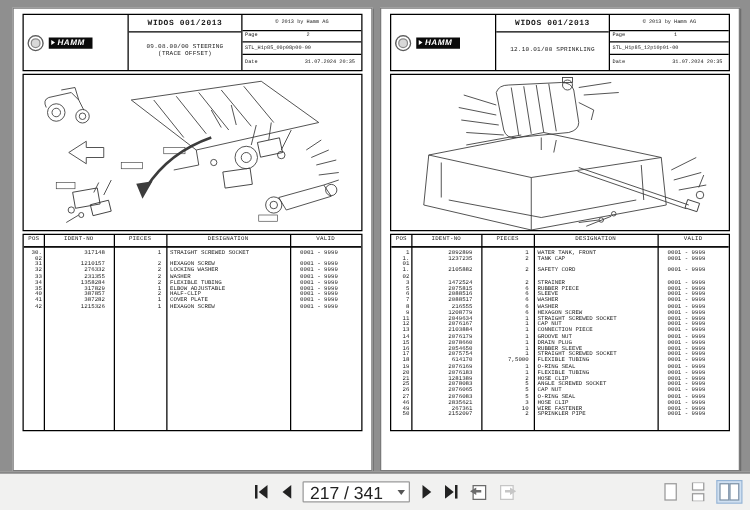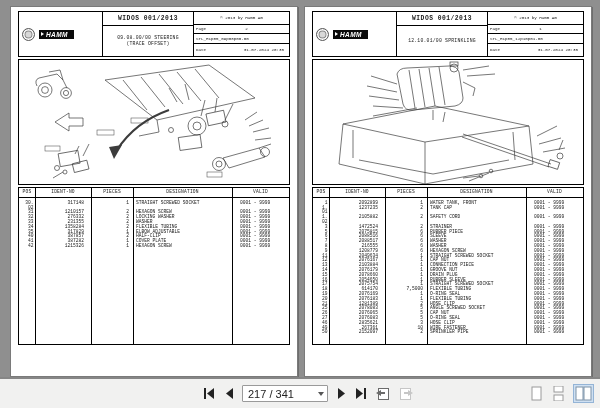--- a/index.html
+++ b/index.html
@@ -99,21 +99,21 @@
     position:absolute;left:0;right:0;bottom:0;height:29px;
     background:#f1f1f0;border-top:2px solid #868686;
     font-family:"Liberation Sans","DejaVu Sans",sans-serif;
   }
   .nav{position:absolute;left:202px;top:4px;height:21px;display:flex;align-items:center;gap:6px;}
   .nav-btn{width:14px;height:14px;display:flex;align-items:center;justify-content:center;cursor:pointer;}
   .combo{
     width:86px;height:17px;background:#fff;border:1px solid #9a9a9a;border-radius:1px;
     display:flex;align-items:center;box-sizing:border-box;
   }
-  .combo .pg{flex:1;font-size:11px;color:#222;padding-left:5px;white-space:nowrap;}
+  .combo .pg{flex:1;font-size:14px;color:#222;padding-left:5px;white-space:nowrap;}
   .combo .dd{width:12px;height:100%;display:flex;align-items:center;justify-content:center;}
   .dd-arrow{width:0;height:0;border-left:3px solid transparent;border-right:3px solid transparent;border-top:4px solid #555;}
   .view-btn{width:17px;height:15px;display:flex;align-items:center;justify-content:center;cursor:pointer;}
   .layouts{position:absolute;left:530px;top:6px;display:flex;align-items:center;gap:9px;}
   .layout-btn{display:flex;align-items:center;justify-content:center;cursor:pointer;padding:1px;}
   .layout-sel{background:#cfe0f2;outline:1px solid #94b4d6;}
 </style>
 </head>
 <body>
 

